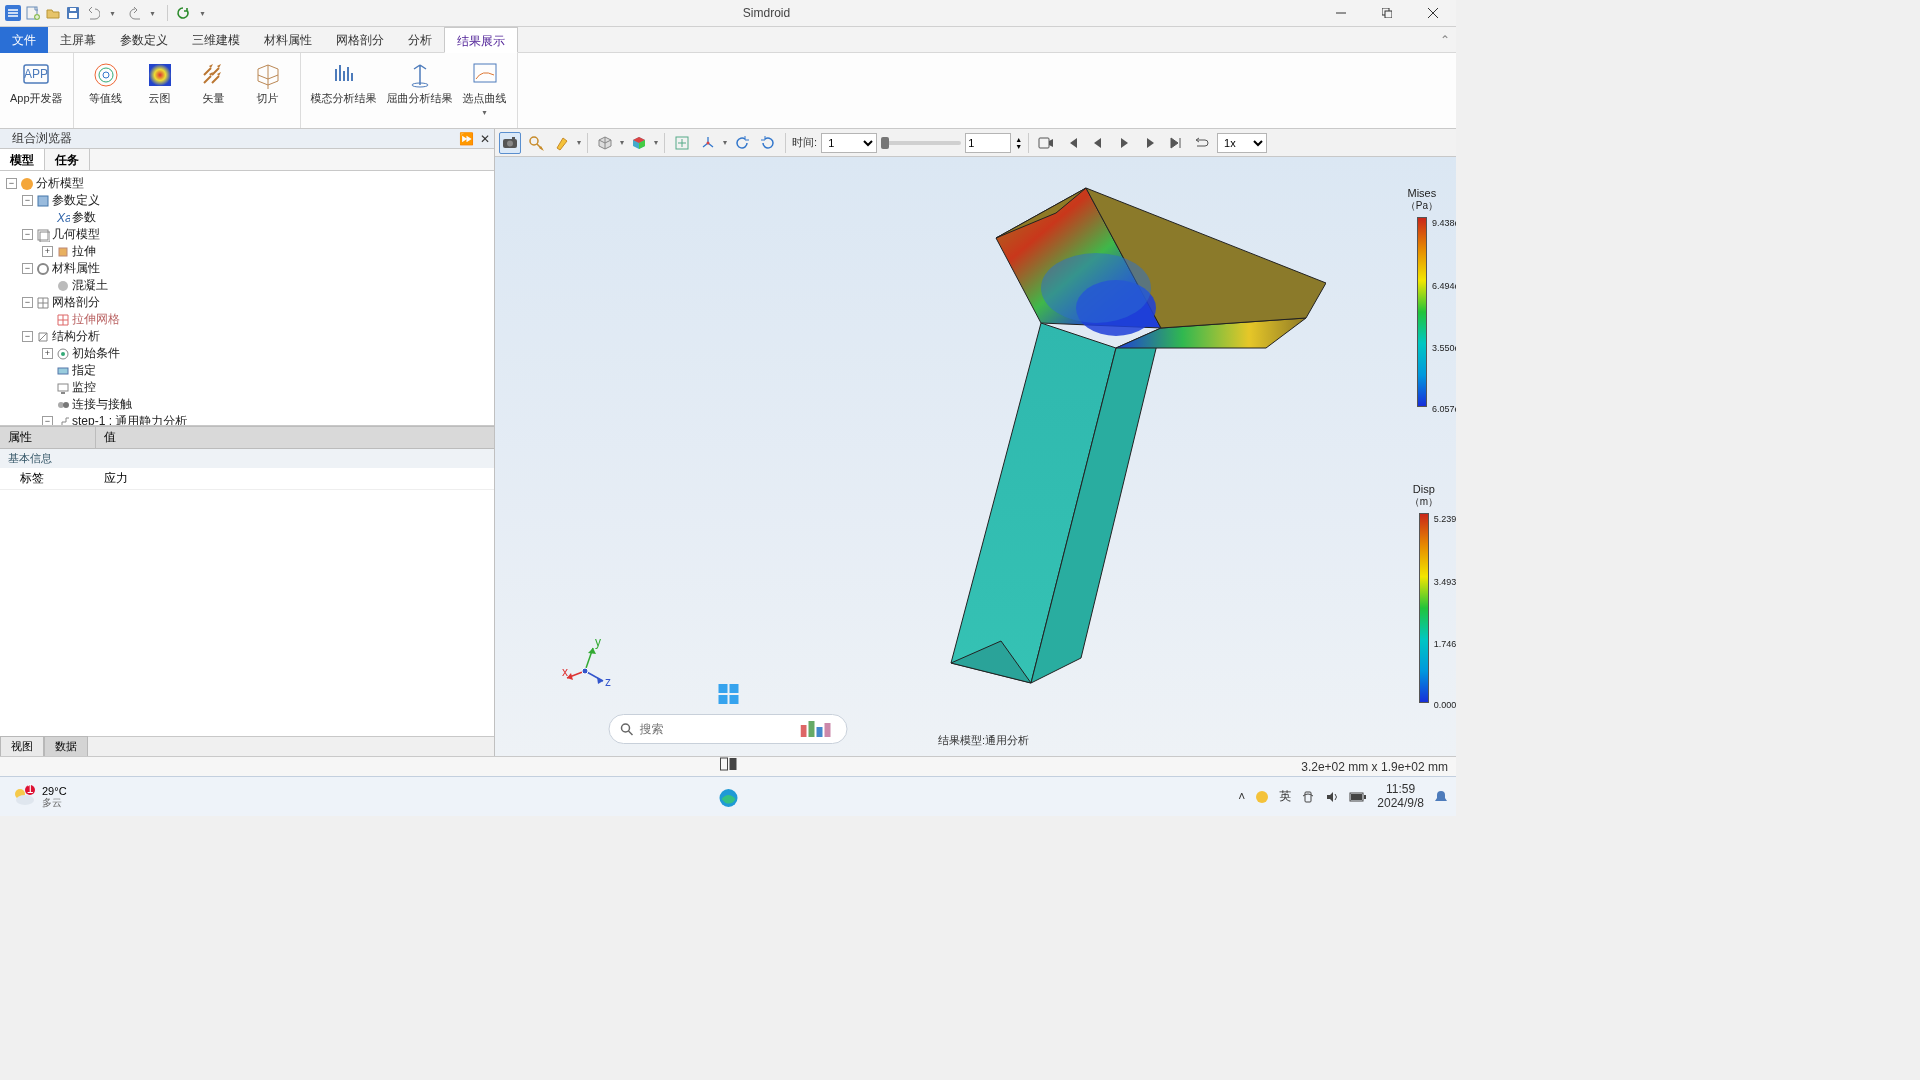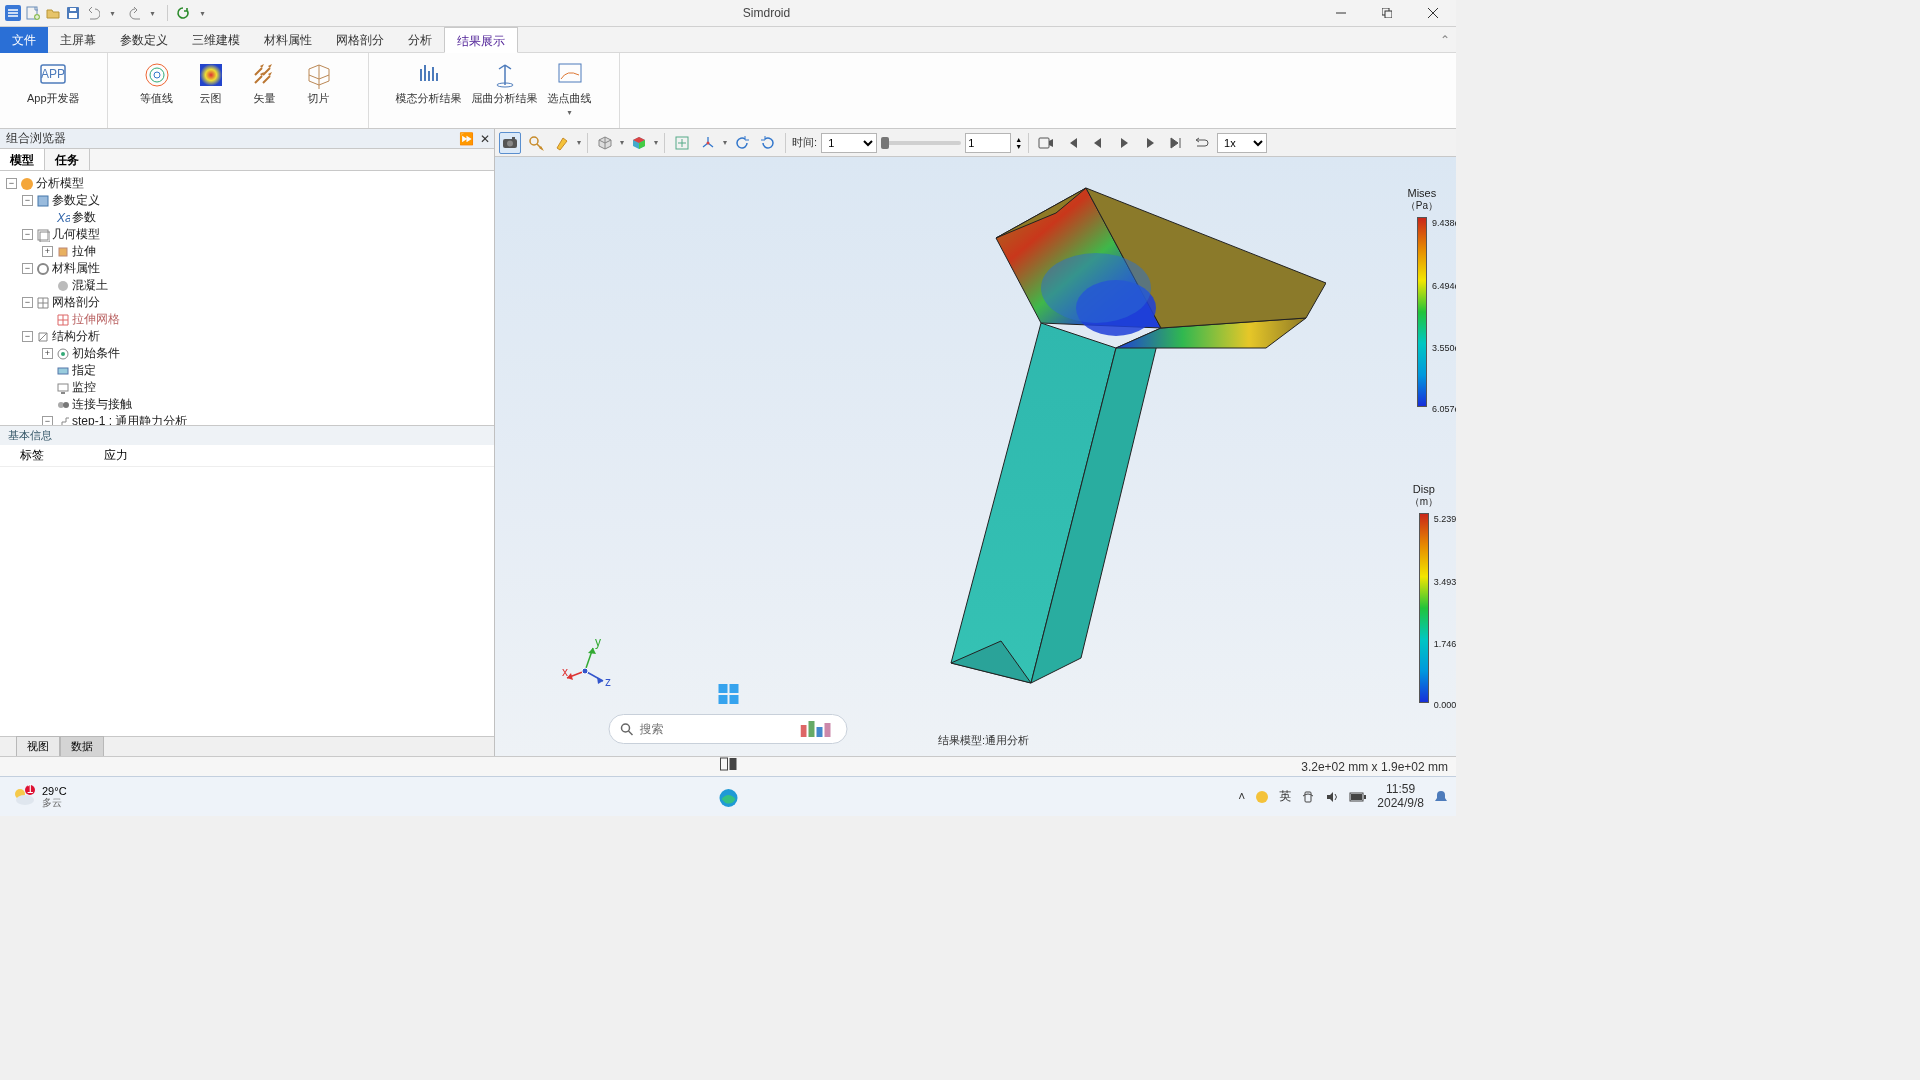--- a/index.html
+++ b/index.html
@@ -9,46 +9,46 @@
 .qat-icn{width:17px;height:17px;display:flex;align-items:center;justify-content:center;cursor:pointer;}
 .title-center{flex:1;text-align:center;color:#444;}
 .win-ctrls{display:flex;}
 .win-btn{width:46px;height:27px;display:flex;align-items:center;justify-content:center;cursor:pointer;}
 .menutabs{height:26px;background:#f3f3f3;display:flex;align-items:center;border-bottom:1px solid #d8d8d8;position:relative;}
 .mtab{padding:0 12px;height:26px;line-height:26px;color:#333;cursor:pointer;}
 .mtab.file{background:#2a6fd6;color:#fff;}
 .mtab.active{background:#fff;border:1px solid #c9c9c9;border-bottom:1px solid #fff;color:#4c1d95;}
 .collapse-arrow{position:absolute;right:6px;top:6px;color:#888;cursor:pointer;}
 .ribbon{height:76px;background:#fdfdfd;display:flex;border-bottom:1px solid #c9c9c9;}
-.rgrp{display:flex;gap:10px;padding:4px 27px;border-right:1px solid #dcdcdc;}
+.rgrp{display:flex;gap:10px;padding:4px 10px;border-right:1px solid #dcdcdc;}
 .rbtn{display:flex;flex-direction:column;align-items:center;justify-content:flex-start;gap:2px;min-width:44px;padding-top:4px;cursor:pointer;}
 .rbtn .ic{width:28px;height:28px;display:flex;align-items:center;justify-content:center;}
 .rbtn .lb{color:#333;font-size:11px;text-align:center;white-space:nowrap;}
 .drop-arrow{font-size:8px;color:#666;}
 .body-area{display:flex;height:calc(100% - 27px - 26px - 76px - 20px - 40px);}
 .left-panels{width:495px;display:flex;flex-direction:column;border-right:1px solid #c0c0c0;background:#fff;}
-.panel-hdr{height:20px;background:#eaeff5;border-bottom:1px solid #c8c8c8;display:flex;align-items:center;padding:0 6px;color:#333;position:relative;}
+.panel-hdr{height:20px;background:#eaeff5;border-bottom:1px solid #c8c8c8;display:flex;align-items:center;padding:0 12px;color:#333;position:relative;}
 .panel-hdr .hdr-ctrls{position:absolute;right:4px;display:flex;gap:6px;}
 .tabs-left{height:22px;display:flex;border-bottom:1px solid #c8c8c8;background:#f6f6f6;}
 .tabs-left .lt{padding:3px 10px;border-right:1px solid #c8c8c8;cursor:pointer;font-weight:bold;}
 .tabs-left .lt.active{background:#fff;}
 .tree{flex:0 0 auto;height:255px;overflow:auto;background:#fff;font-size:12px;color:#222;padding:4px 2px;border-bottom:1px solid #c8c8c8;}
 .tn{display:flex;align-items:center;gap:2px;height:17px;padding-left:4px;white-space:nowrap;}
 .tog{width:11px;height:11px;border:1px solid #9d9d9d;display:flex;align-items:center;justify-content:center;font-size:9px;line-height:1;color:#444;cursor:pointer;}
 .tic{width:15px;height:15px;display:flex;align-items:center;justify-content:center;}
 .i1{padding-left:20px;} .i2{padding-left:40px;}
 .prop-hdr{display:flex;background:#d9d9d9;border-top:1px solid #bcbcbc;border-bottom:1px solid #bcbcbc;}
 .prop-hdr div{padding:2px 0 2px 8px;}
 .prop-hdr .c1{width:96px;border-right:1px solid #bcbcbc;}
 .prop-sec{background:#eef2f6;color:#356;padding:2px 8px;font-size:11px;}
 .prop-row{display:flex;background:#fff;border-bottom:1px solid #eee;}
 .prop-row .c1{width:96px;padding:2px 0 2px 20px;}
 .prop-row .c2{padding:2px 8px;}
 .prop-body{flex:1;overflow:auto;background:#fff;}
-.bottom-tabs{height:20px;display:flex;align-items:flex-end;background:#f0f0f0;border-top:1px solid #c8c8c8;padding-left:16px;}
+.bottom-tabs{height:20px;display:flex;align-items:flex-end;background:#f0f0f0;border-top:1px solid #c8c8c8;}
 .bottom-tabs .bt{padding:2px 10px;border:1px solid #b8b8b8;border-bottom:none;background:#eaeaea;cursor:pointer;font-size:11px;}
 .bottom-tabs .bt.active{background:#d4d4d4;}
 .viewport{flex:1;display:flex;flex-direction:column;background:#fff;}
 .vp-toolbar{height:28px;background:#f2f2f2;border-bottom:1px solid #c8c8c8;display:flex;align-items:center;gap:4px;padding:0 4px;}
 .tbtn{width:22px;height:22px;display:flex;align-items:center;justify-content:center;cursor:pointer;border:1px solid transparent;border-radius:2px;}
 .tbtn.active{border-color:#5a8fcf;background:#dbe9f8;}
 .tsep{width:1px;height:20px;background:#ccc;margin:0 2px;}
 .tsel{height:20px;border:1px solid #b5b5b5;background:#fff;font-size:11px;padding:0 2px;}
 .vp-3d{flex:1;position:relative;background:linear-gradient(#dbe7f3,#e6edf5 60%,#eef2f6);overflow:hidden;}
 .legend{position:absolute;right:18px;font-size:10px;color:#222;text-align:center;}
@@ -393,20 +393,24 @@
           <span class="tog">−</span>
           <span class="tic">
             <svg width="14" height="14">
               <path d="M2 11h4V7h4V3h3" fill="none" stroke="#888"></path>
             </svg>
           </span>
           <span style="">step-1 : 通用静力分析</span>
         </div>
       </div>
 
+    <div class="prop-hdr">
+      <div class="c1">属性</div>
+      <div class="c2">值</div>
+    </div>
     <div class="prop-body">
       <div class="prop-sec">基本信息</div>
       <div class="prop-row">
         <div class="c1">标签</div>
         <div class="c2">应力</div>
       </div>
     </div>
     <div class="bottom-tabs">
       <div class="bt">视图</div>
       <div class="bt active">数据</div>

